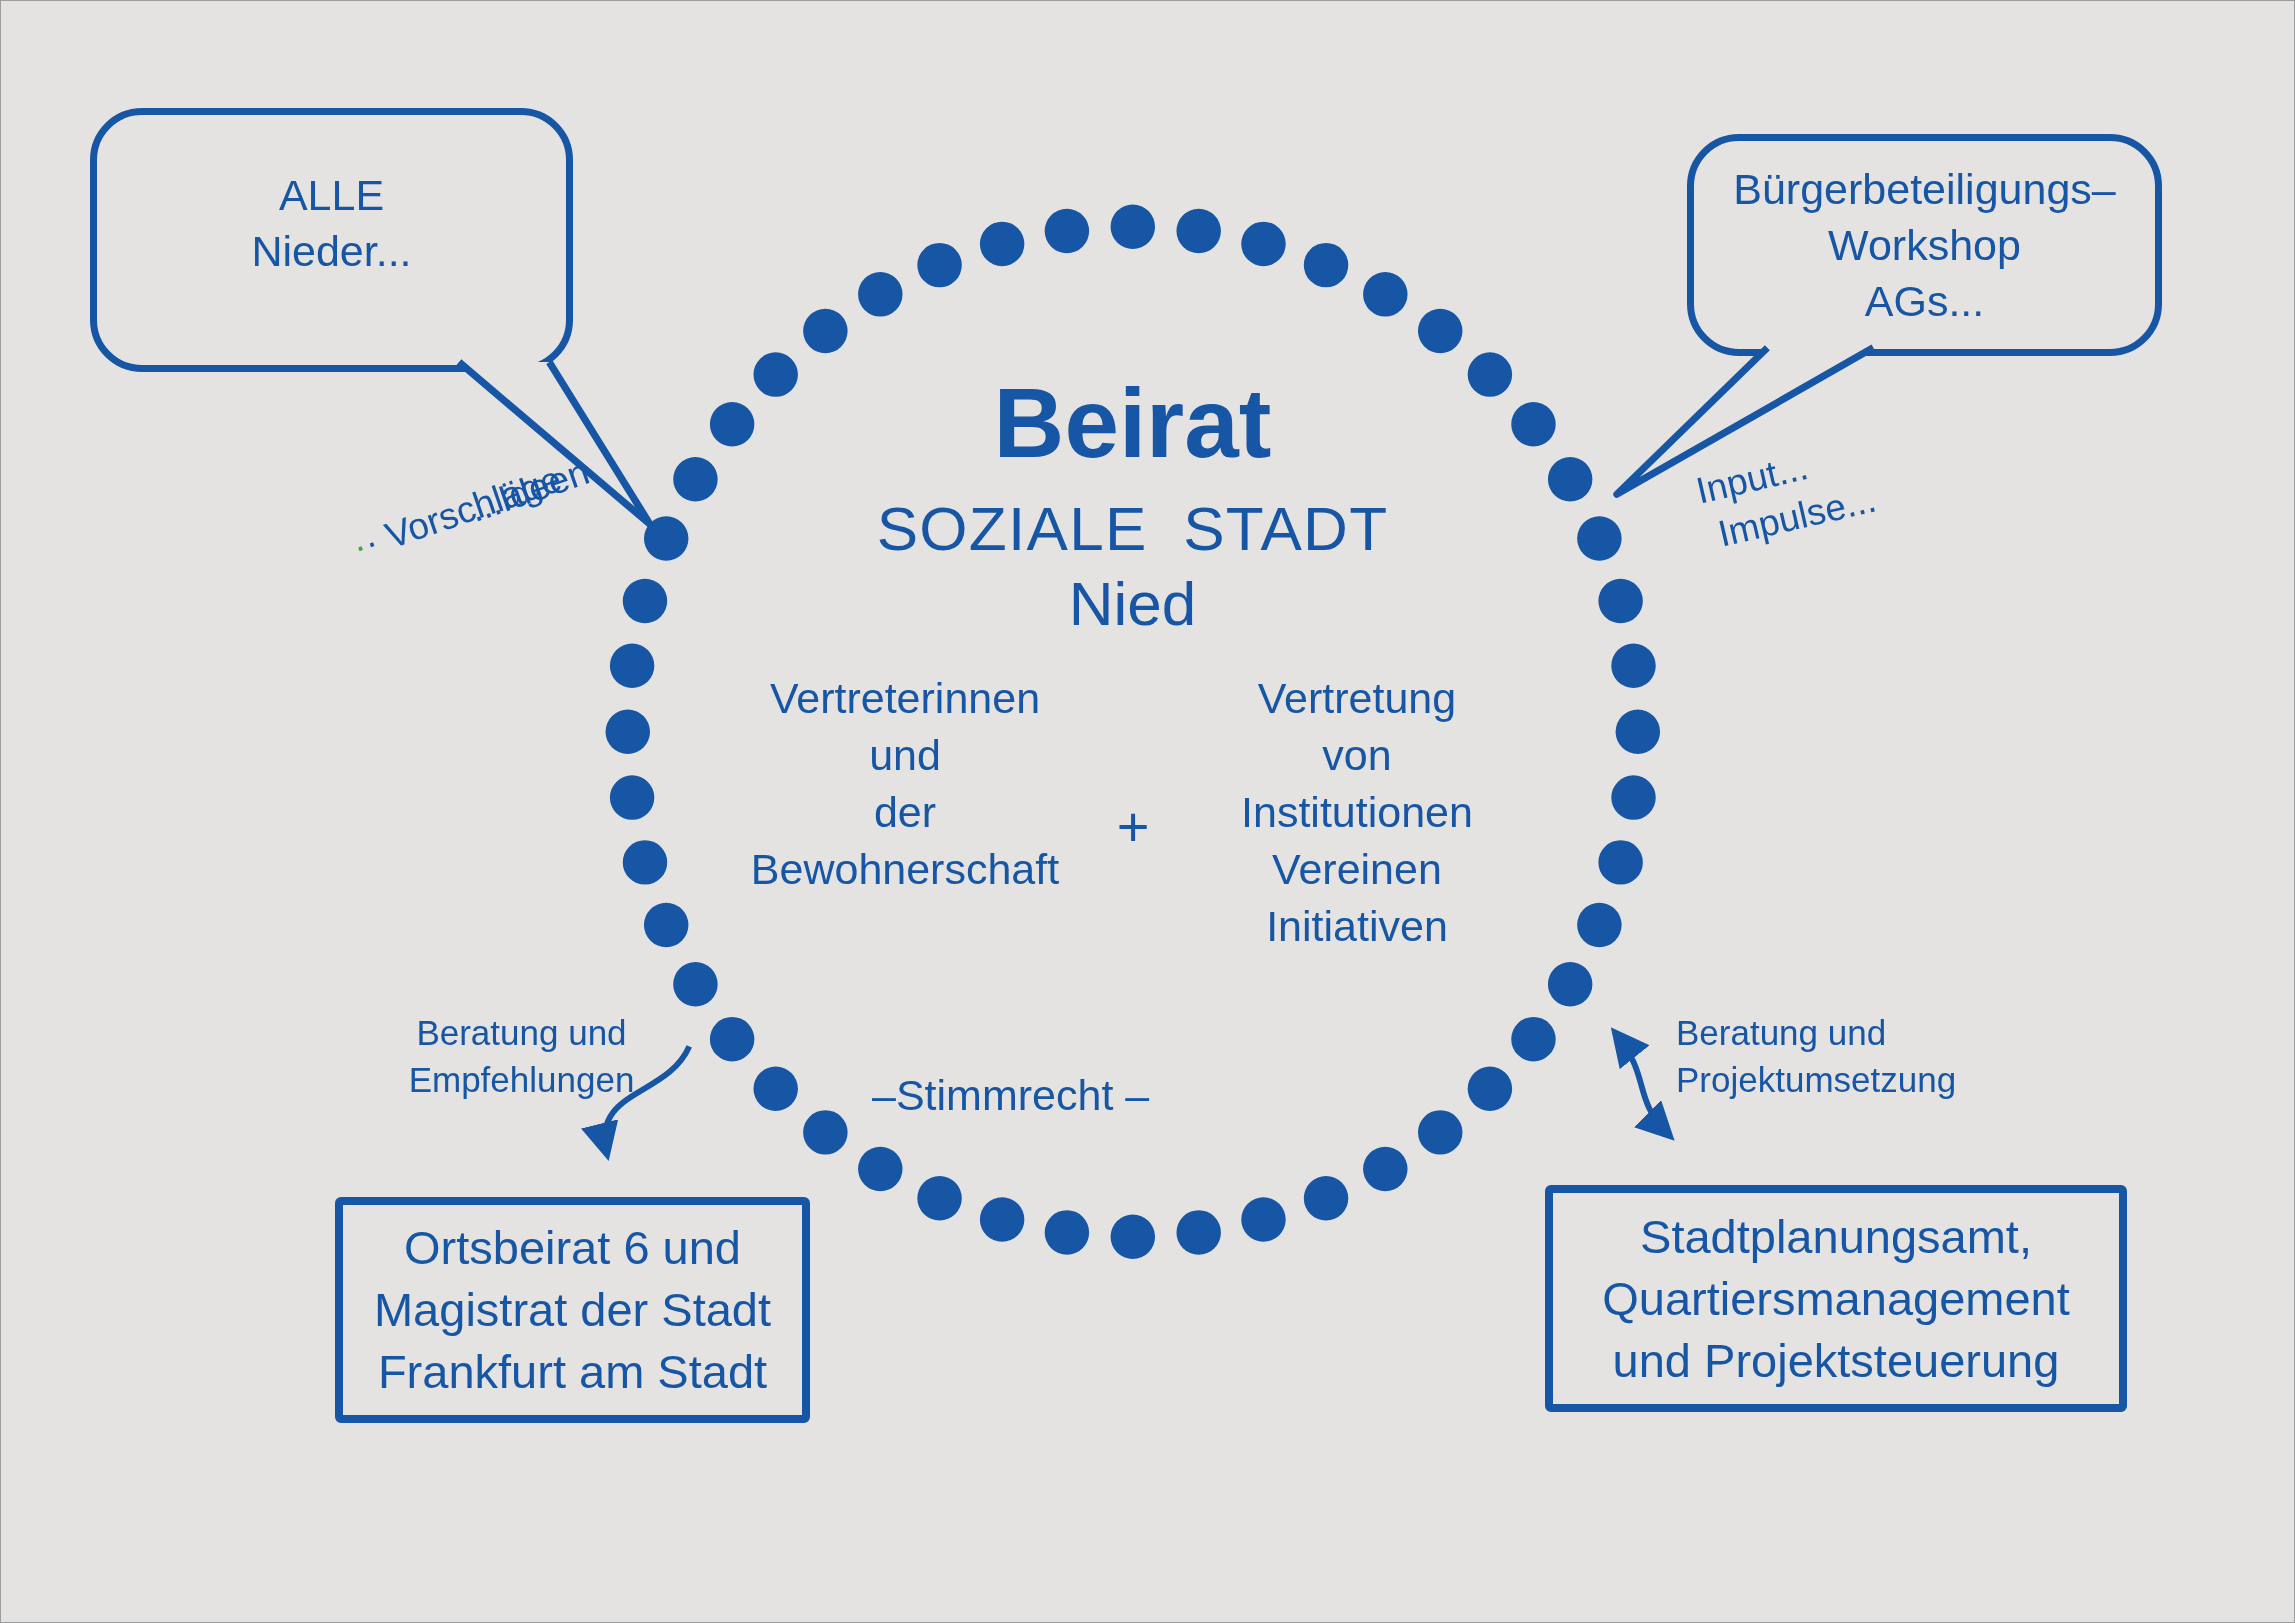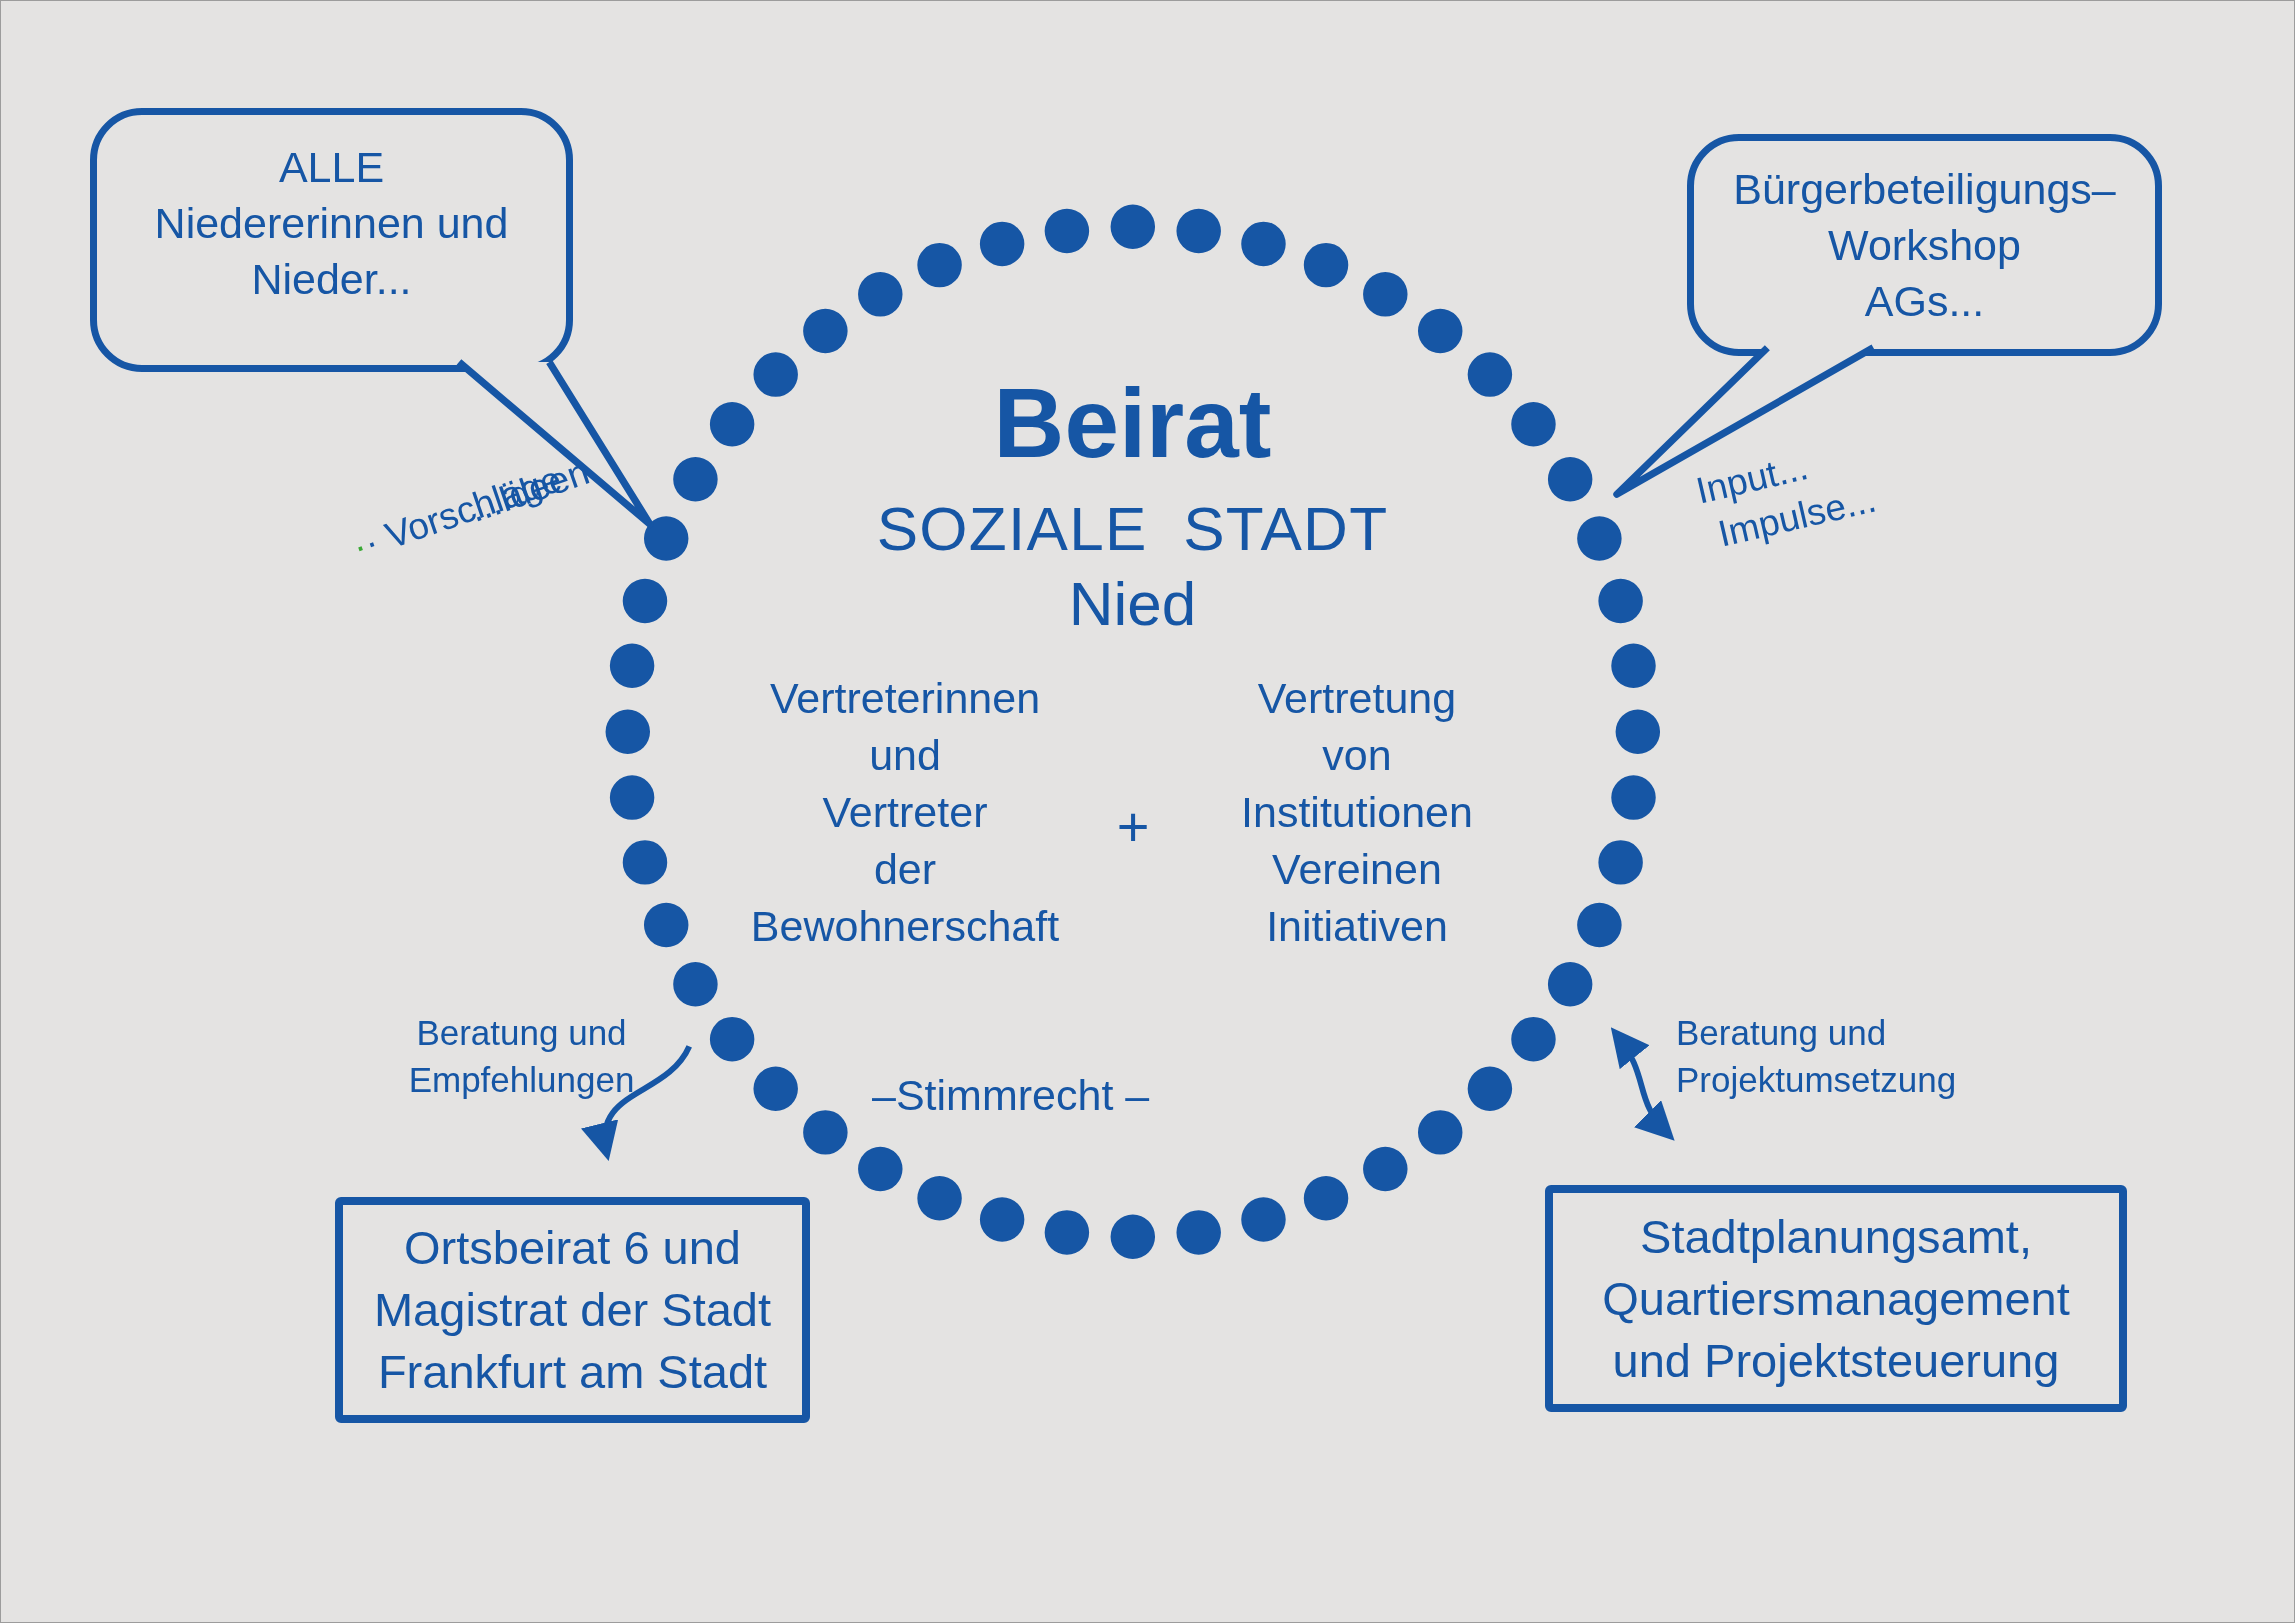--- a/index.html
+++ b/index.html
@@ -55,21 +55,20 @@
   .dot-g{color:#3aa935;}
   .dot-b{color:#1656a5;}
 </style>
 </head>
 <body>
 
 <div id="canvas">
 
   <div class="bubble" style="left:89px;top:107px;width:483px;height:264px;padding-bottom:34px;">
     <div class="line">ALLE</div>
-    <div class="line">Niedererinnen und</div>
     <div class="line">Nieder...</div>
   </div>
 
   <div class="bubble" style="left:1686px;top:133px;width:475px;height:222px;">
     <div class="line">Bürgerbeteiligungs–</div>
     <div class="line">Workshop</div>
     <div class="line">AGs...</div>
   </div>
 
   <div class="rbox" style="left:334px;top:1196px;width:475px;height:226px;">
@@ -102,21 +101,20 @@
     <path d="M 2468 1578 C 2524 1648, 2492 1676, 2550 1734" fill="none" stroke="#1656a5" stroke-width="9" marker-start="url(#arrow)" marker-end="url(#arrow)"></path>
   </svg>
 
   <div class="abs c-title">Beirat</div>
   <div class="abs c-sub1">SOZIALE STADT</div>
   <div class="abs c-sub2">Nied</div>
 
   <div class="abs col c-left">
     <div>Vertreterinnen</div>
     <div>und</div>
-    <div>Vertreter</div>
     <div>der</div>
     <div>Bewohnerschaft</div>
   </div>
 
   <div class="abs c-plus">+</div>
 
   <div class="abs col c-right">
     <div>Vertretung</div>
     <div>von</div>
     <div>Institutionen</div>

